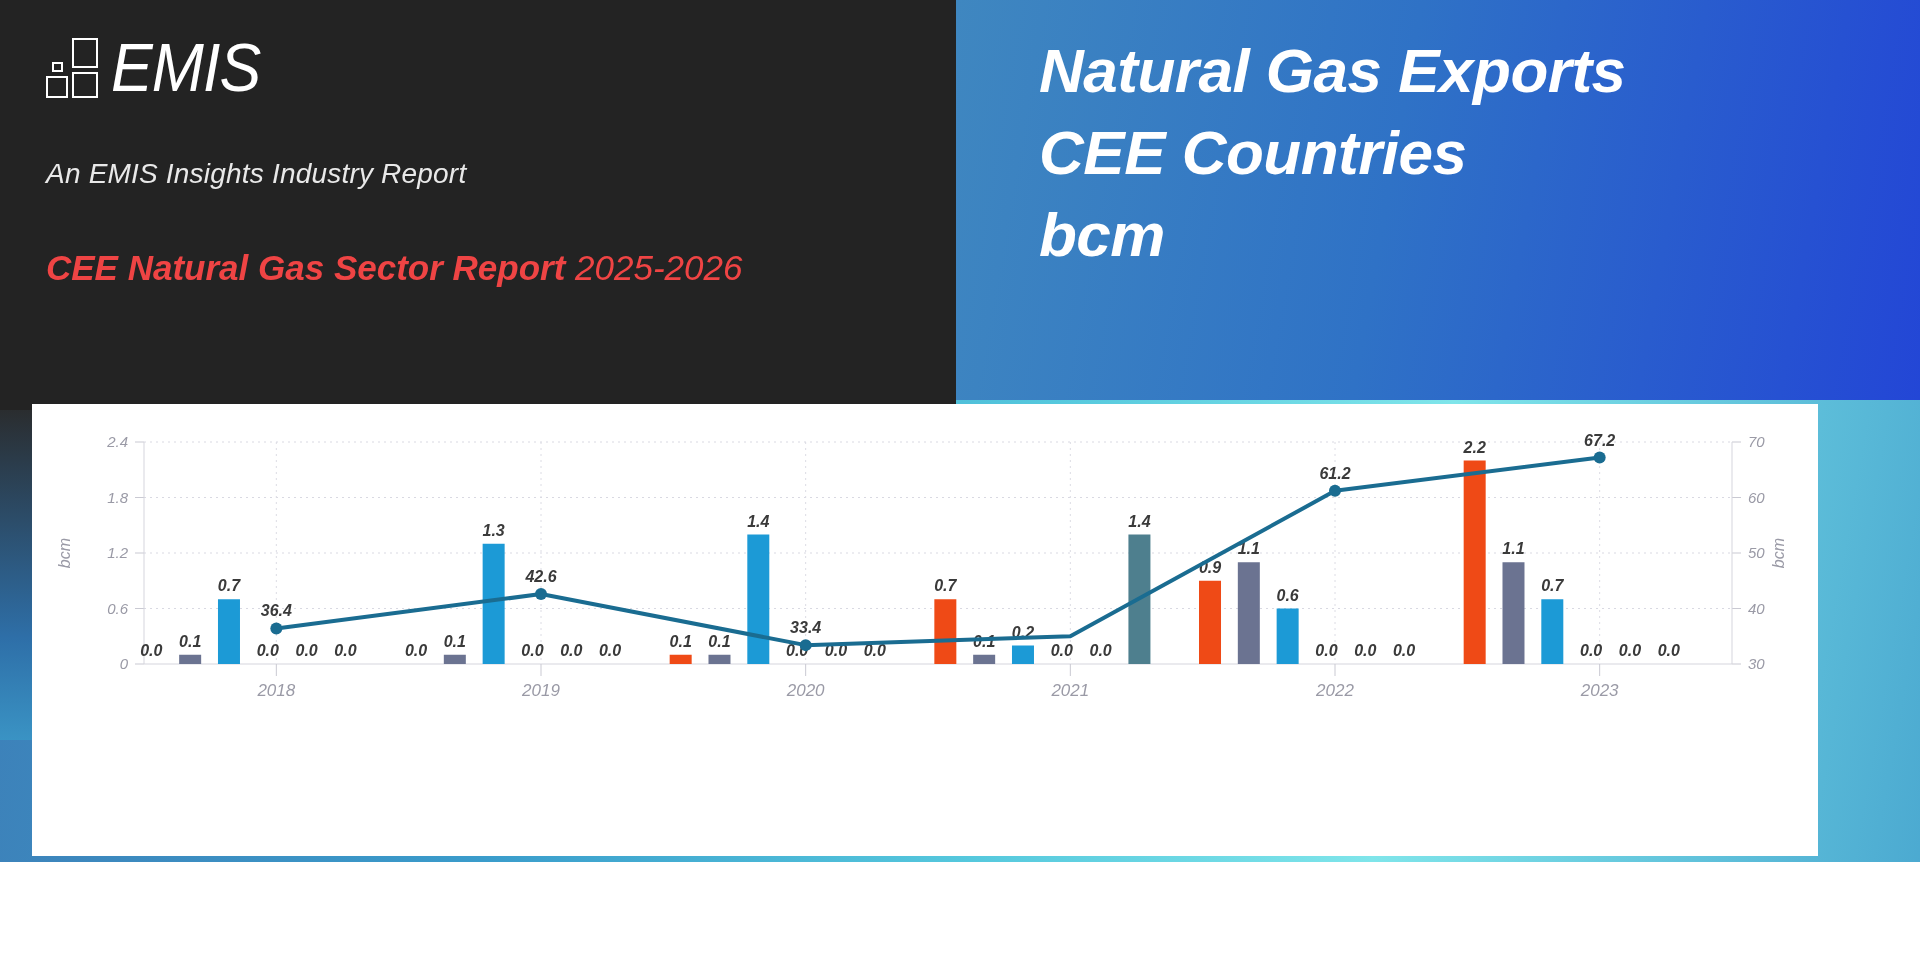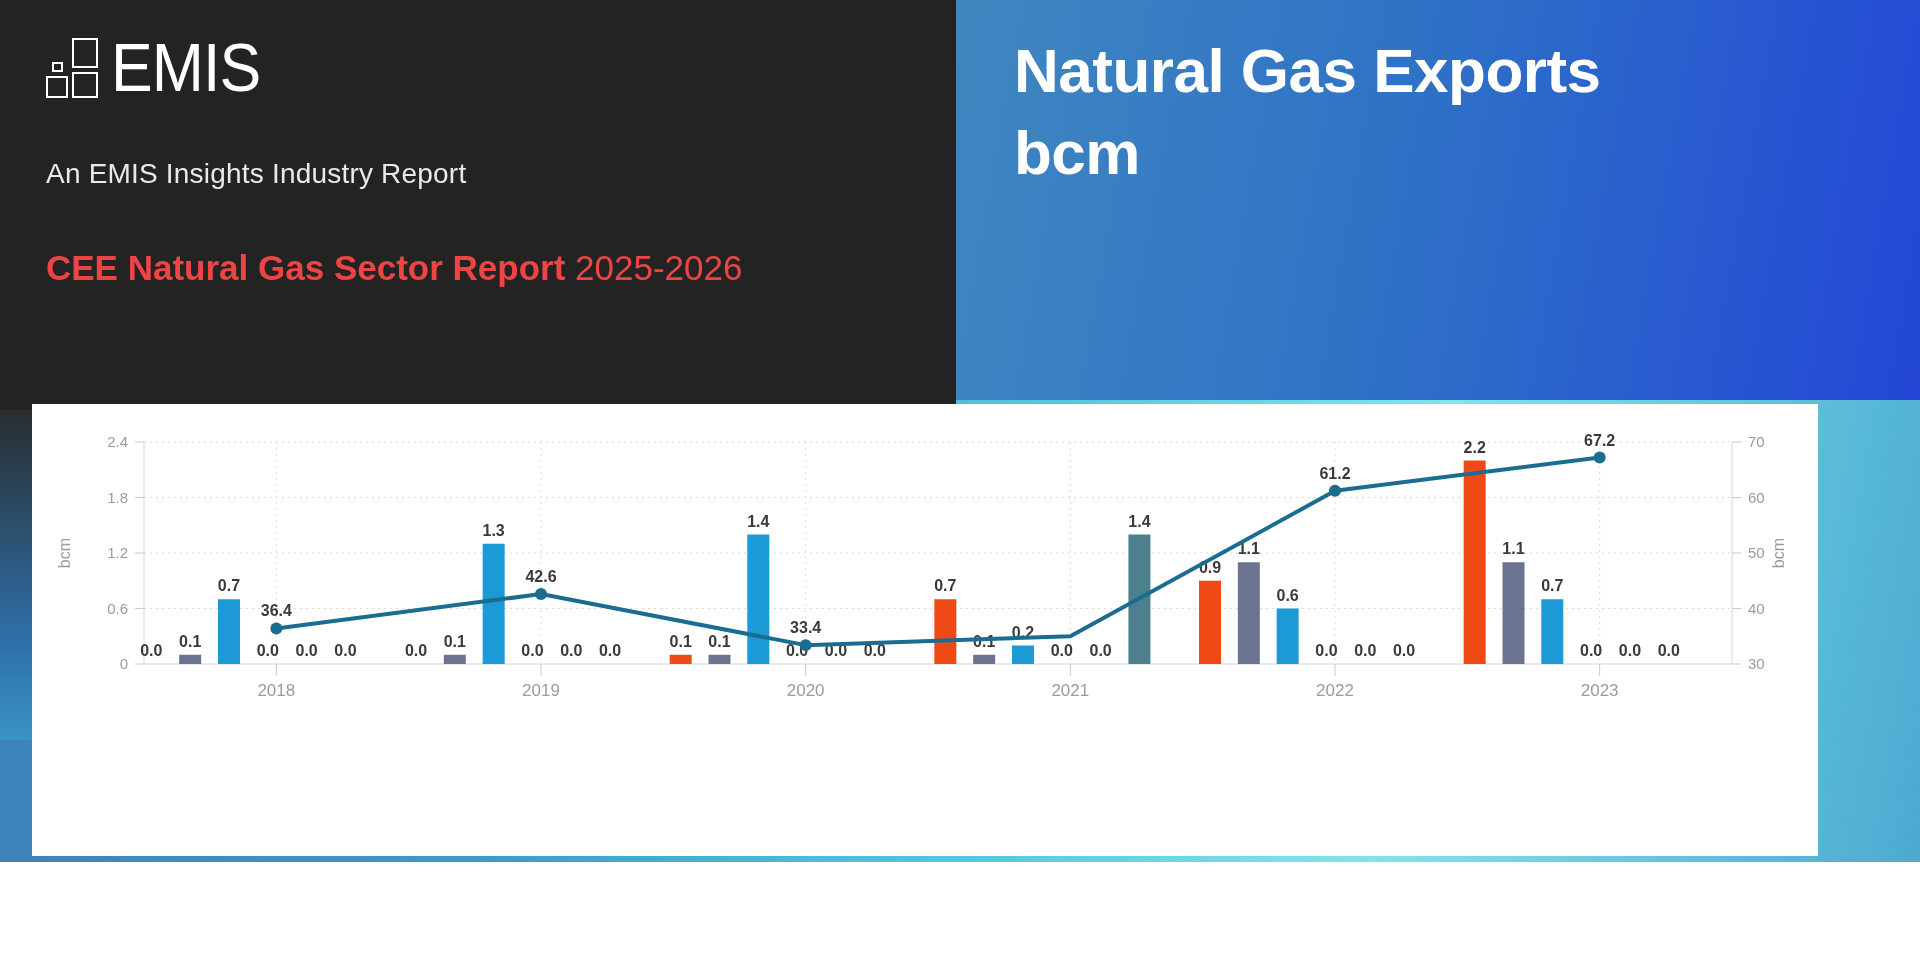--- a/index.html
+++ b/index.html
@@ -9,20 +9,21 @@
     overflow: hidden;
     font-family: "Liberation Sans", sans-serif;
   }
   #slide {
     position: relative;
     width: 1920px; height: 862px;
     background: linear-gradient(120deg,
         #2f6fb5 0%, #2d62c4 18%, #2f7fc0 38%,
         #3fa8cf 58%, #63d3df 78%, #7ee4e8 100%);
     overflow: hidden;
+    font-style: italic;
   }
   
   #bg-right-panel {
     position: absolute;
     left: 956px; top: 0; width: 964px; height: 410px;
     background: linear-gradient(100deg, #3f87c0 0%, #2f72c6 45%, #2346d6 100%);
   }
   #bg-bottom {
     position: absolute;
     left: 0; top: 400px; width: 1920px; height: 560px;
@@ -85,20 +86,21 @@
     left: 1014px; top: 30px;
     z-index: 4;
     color: #ffffff;
   }
   #title-block .tline {
     font-size: 62px;
     font-weight: bold;
     line-height: 1.32;
     letter-spacing: -0.5px;
     white-space: nowrap;
+    margin-left: 25px;
   }
   
   #chart-card {
     position: absolute;
     left: 32px; top: 404px;
     width: 1786px; height: 452px;
     background: #ffffff;
     z-index: 5;
   }
   #plot-area {
@@ -130,20 +132,21 @@
 
     <div id="subtitle-line">An EMIS Insights Industry Report</div>
 
     <div id="report-line">
       <span class="strong">CEE Natural Gas Sector Report</span><span> </span><span class="years">2025-2026</span>
     </div>
   </div>
 
   <div id="title-block">
     <div class="tline">Natural Gas Exports</div>
+    <div class="tline">CEE Countries</div>
     <div class="tline">bcm</div>
   </div>
 
   <div id="chart-card">
     <div id="plot-area">
       <svg id="plot-svg" width="1786" height="330">
           <line x1="103" y1="250" x2="112" y2="250" stroke="#c9c9d2" stroke-width="1"></line>
           <text x="96" y="255" text-anchor="end" font-size="15" fill="#9a9aa6" font-family="&quot;Liberation Sans&quot;, sans-serif">0</text>
           <line x1="112" y1="194.5" x2="1700" y2="194.5" stroke="#d9d9e2" stroke-width="1" stroke-dasharray="2 4"></line>
           <line x1="103" y1="194.5" x2="112" y2="194.5" stroke="#c9c9d2" stroke-width="1"></line>

